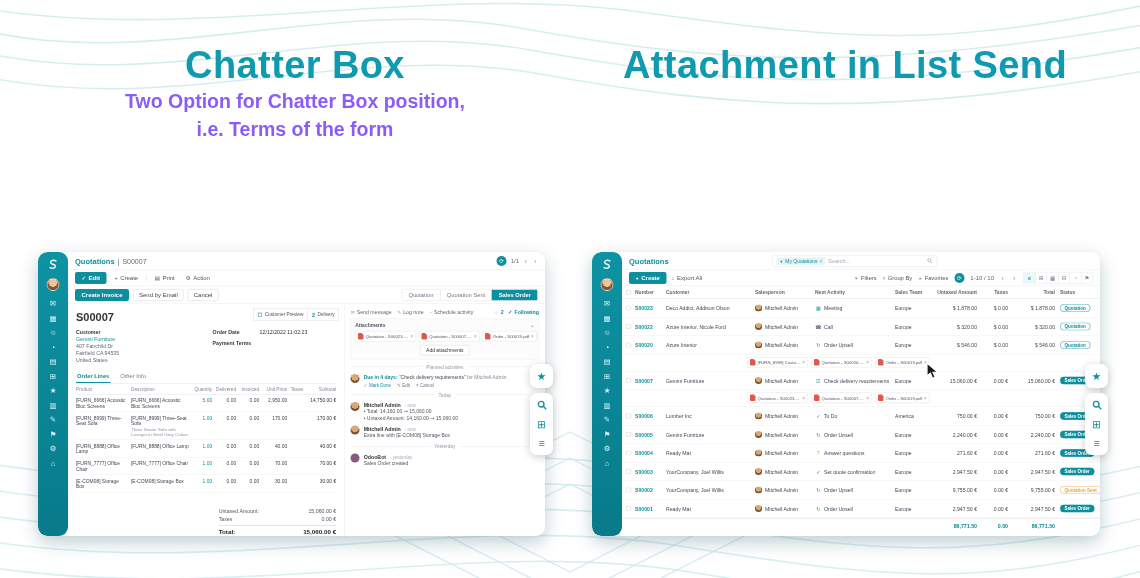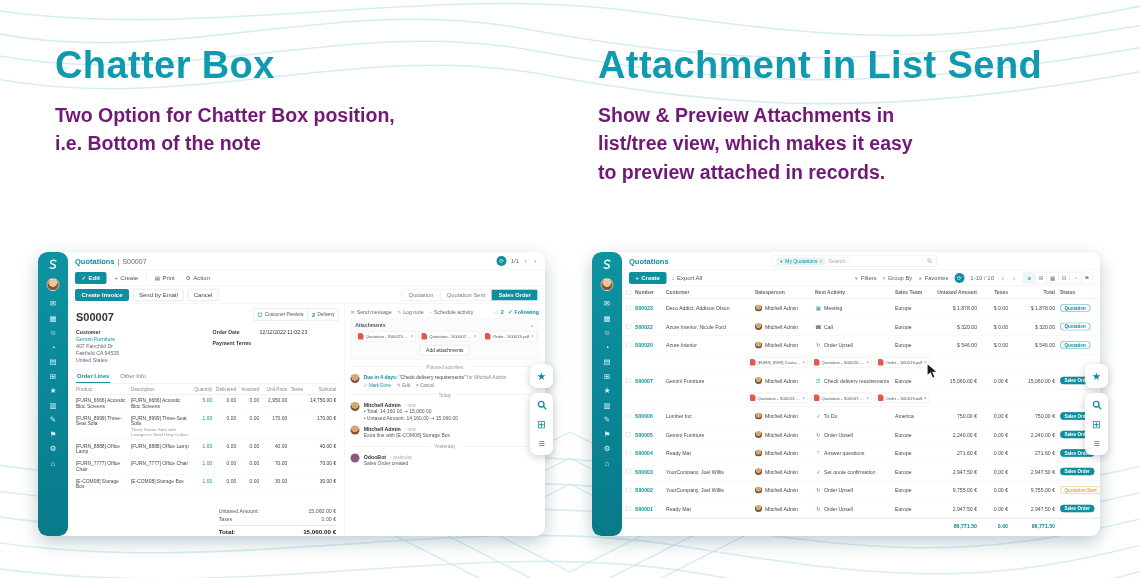--- a/index.html
+++ b/index.html
@@ -2,25 +2,25 @@
 <html><head>
 <meta charset="utf-8">
 <style>
   * { margin:0; padding:0; box-sizing:border-box; }
   html,body { width:1140px; height:578px; overflow:hidden; }
   body { font-family:"Liberation Sans", sans-serif; background:#ffffff; }
   .stage { position:relative; width:1140px; height:578px; background:#fff; overflow:hidden; }
   .bg { position:absolute; inset:0; z-index:0; }
 
   
-  .hero { position:absolute; text-align:left; z-index:2; }
+  .hero { position:absolute; text-align:center; z-index:2; }
   .hero-left  { left:55px;  top:44px; width:480px; }
   .hero-right { left:598px; top:44px; width:494px; }
   .hero h1 { font-size:38px; font-weight:700; color:#0f9ab0; letter-spacing:.4px; }
-  .hero .desc { margin-top:14px; font-size:19.5px; font-weight:600; color:#701a75; line-height:1.45; }
+  .hero .desc { font-size:19.5px; font-weight:600; color:#8b5cf6; line-height:1.45; }
 
   
   .card { position:absolute; z-index:2; }
   .card-left  { left:38px;  top:252px; width:507px; height:284px; }
   .card-right { left:592px; top:252px; width:508px; height:284px; }
   .app { width:1014px; height:568px; transform:scale(.5); transform-origin:0 0;
          background:#fff; border-radius:18px; overflow:hidden; display:flex;
          box-shadow:0 12px 34px rgba(20,75,88,.28); }
   .card-right .app { width:1016px; }
 
@@ -216,31 +216,26 @@
       <path d="M570,432 L760,528 570,624 380,528 Z"></path>
       <path d="M570,458 L708,528 570,598 432,528 Z"></path>
       <path d="M570,484 L656,528 570,572 484,528 Z"></path>
     </g>
   </svg>
 
   <section class="hero hero-left">
     <h1>Chatter Box</h1>
     <div class="desc">
       <div>Two Option for Chatter Box position,</div>
-        <div>i.e. Bottom of the note</div>
+        <div>i.e. Terms of the form</div>
     </div>
   </section>
 
   <section class="hero hero-right">
     <h1>Attachment in List Send</h1>
-    <div class="desc">
-      <div>Show &amp; Preview Attachments in</div>
-        <div>list/tree view, which makes it easy</div>
-        <div>to preview attached in records.</div>
-    </div>
   </section>
 
   <div class="card card-left">
     <div class="app">
 
       <aside class="sidebar">
         <div class="logo">
           <svg viewBox="0 0 24 24" width="28" height="28">
               <path d="M17 5c-4-2-9-1-9 2.5 0 4 8 2.5 8 6.5 0 3.5-5 4.5-9 2.5" fill="none" stroke="#fff" stroke-width="2.4" stroke-linecap="round"></path>
             </svg>

